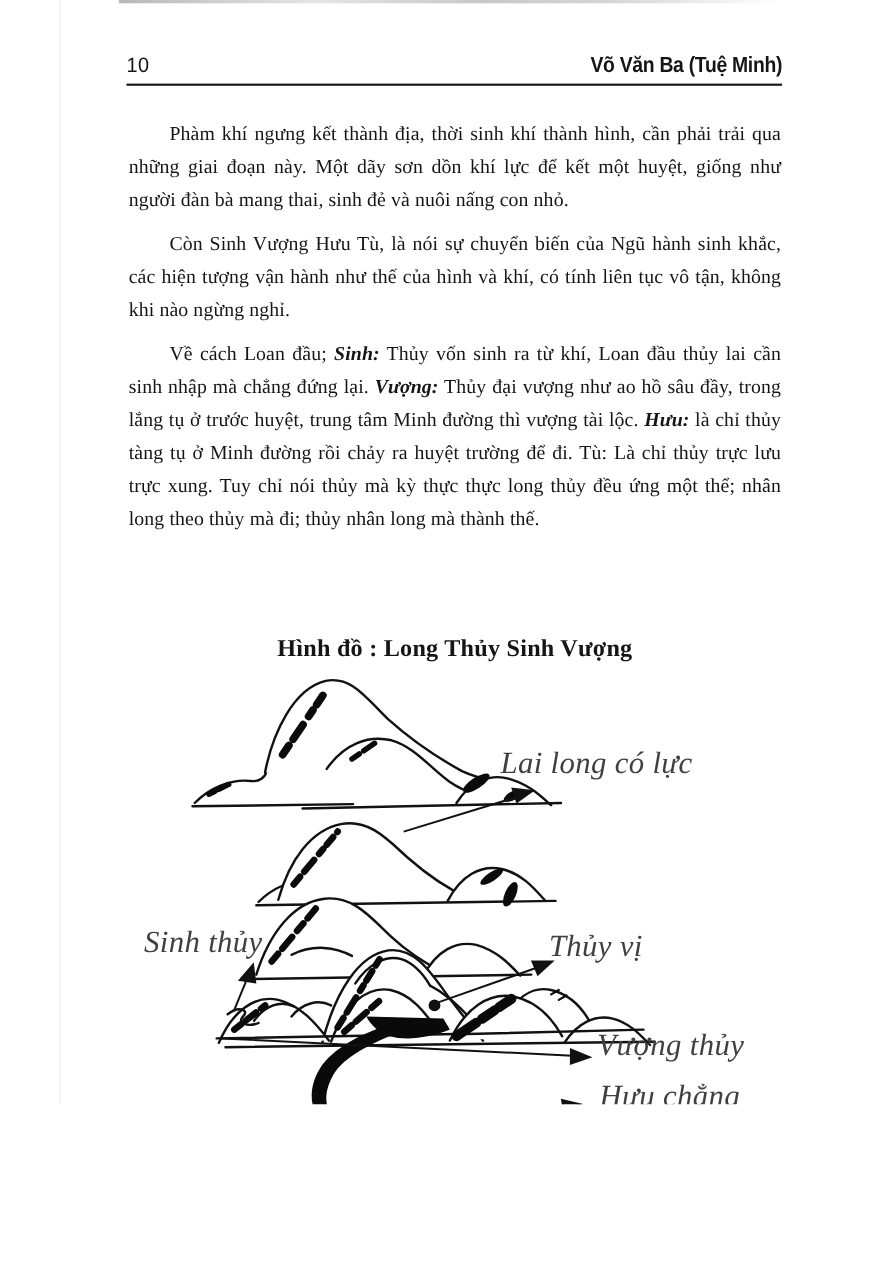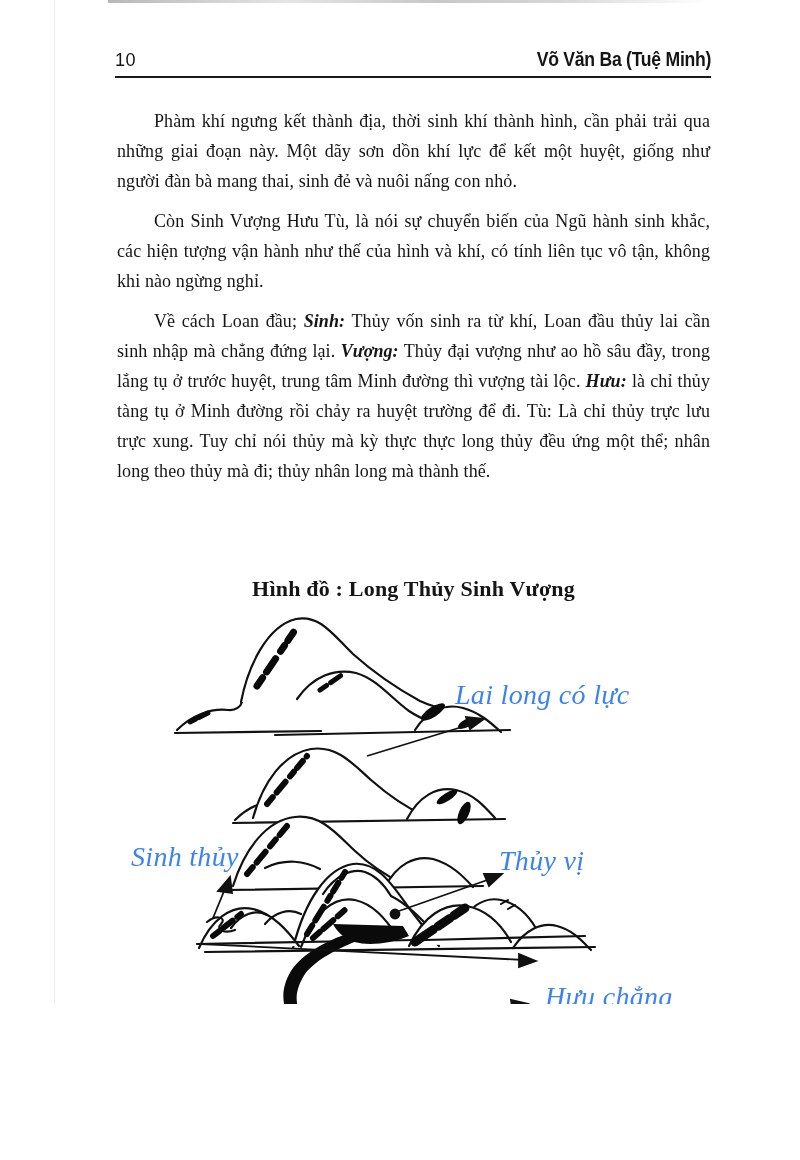--- a/index.html
+++ b/index.html
@@ -30,21 +30,21 @@
   .bi{font-weight:bold;font-style:italic;}
   
   .fig-caption{
     position:absolute;left:117px;top:576px;width:593px;text-align:center;
     font-weight:bold;font-size:22px;letter-spacing:.2px;
   }
   .fig-canvas{position:absolute;left:115px;top:606px;width:580px;height:450px;}
   .fig-canvas svg{position:absolute;left:0;top:0;}
   .dlabel{
     position:absolute;font-style:italic;font-size:28px;line-height:30px;
-    color:#3b82f6;white-space:nowrap;letter-spacing:.3px;
+    color:#404040;white-space:nowrap;letter-spacing:.3px;
   }
   .lbl-lai{left:340px;top:74px;}
   .lbl-sinh{left:16px;top:236px;}
   .lbl-huyet{left:384px;top:240px;}
   .lbl-vuong{left:428px;top:330px;}
   .lbl-huu{left:430px;top:376px;}
 </style>
 </head>
 <body>
 
@@ -149,15 +149,16 @@
         <g>
           <line x1="214" y1="420" x2="402" y2="400"></line>
           <polygon points="413,398 396,394 398,407"></polygon>
         </g>
       </g>
     </svg>
 
     <span class="dlabel lbl-lai">Lai long có lực</span>
     <span class="dlabel lbl-sinh">Sinh thủy</span>
     <span class="dlabel lbl-huyet">Thủy vị</span>
+    <span class="dlabel lbl-vuong">Vượng thủy</span>
     <span class="dlabel lbl-huu">Hưu chẳng</span>
   </div>
 </div>
 
 </body></html>

